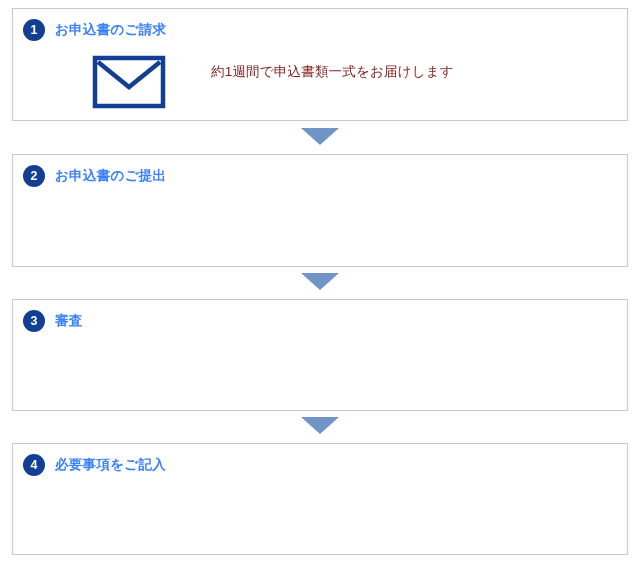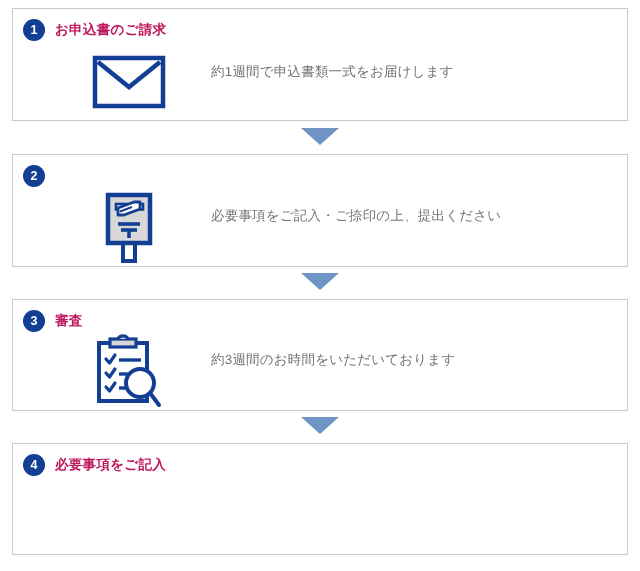--- a/index.html
+++ b/index.html
@@ -55,21 +55,21 @@
     font-size: 12.5px;
     font-weight: bold;
     display: flex;
     align-items: center;
     justify-content: center;
     line-height: 1;
     flex: 0 0 auto;
   }
 
   .step-title {
-    color: #be185d;
+    color: #3b82f6;
     font-size: 13.5px;
     font-weight: bold;
     letter-spacing: 0.3px;
     white-space: nowrap;
   }
 
   .step-body {
     position: absolute;
     left: 0;
     top: 34px;
@@ -89,21 +89,21 @@
   }
   .s3 .icon-slot { top: -2px; }
   .s4 .icon-slot { top: 0px; }
 
   .step-desc {
     position: absolute;
     left: 198px;
     top: 50%;
     transform: translateY(-50%);
     margin-top: -8px;
-    color: #737373;
+    color: #7f1d1d;
     font-size: 13.5px;
     letter-spacing: 0.2px;
     white-space: nowrap;
   }
   .s1 .step-desc { margin-top: -10px; }
   .s2 .step-desc { margin-top: -12px; }
   .s3 .step-desc { margin-top: -12px; }
   .s4 .step-desc { margin-top: -10px; }
 
   .connector {
@@ -150,74 +150,32 @@
     </div>
   </div>
 
   <div class="connector c1">
     <div class="arrow-tri"></div>
   </div>
 
   <div class="step-card s2">
     <div class="step-head">
       <div class="badge">2</div>
-    </div>
-    <div class="step-body">
-      <div class="icon-slot">
-        <svg width="56" height="74" viewBox="0 0 56 74" aria-hidden="true">
-
-          <rect x="22" y="50" width="12" height="20" fill="#ffffff" stroke="#123f94" stroke-width="4"></rect>
-
-          <rect x="7" y="4" width="42" height="48" fill="#d8d8d8" stroke="#123f94" stroke-width="4.5"></rect>
-
-          <rect x="15" y="13" width="27" height="5.5" fill="#ffffff" stroke="#123f94" stroke-width="2.6"></rect>
-
-          <polygon points="17,24 17,17 33,11 39,11 39,18 23,24" fill="#ffffff" stroke="#123f94" stroke-width="2.8" stroke-linejoin="round"></polygon>
-          <line x1="19" y1="20.5" x2="31" y2="16" stroke="#123f94" stroke-width="2.2"></line>
-
-          <line x1="17" y1="33" x2="39" y2="33" stroke="#123f94" stroke-width="3.6"></line>
-          <line x1="20" y1="39" x2="36" y2="39" stroke="#123f94" stroke-width="3.6"></line>
-          <line x1="28" y1="39" x2="28" y2="47" stroke="#123f94" stroke-width="3.6"></line>
-        </svg>
-      </div>
-      <div class="step-desc">必要事項をご記入・ご捺印の上、提出ください</div>
+      <div class="step-title">お申込書のご提出</div>
     </div>
   </div>
 
   <div class="connector c2">
     <div class="arrow-tri"></div>
   </div>
 
   <div class="step-card s3">
     <div class="step-head">
       <div class="badge">3</div>
       <div class="step-title">審査</div>
-    </div>
-    <div class="step-body">
-      <div class="icon-slot">
-        <svg width="66" height="76" viewBox="0 0 66 76" aria-hidden="true">
-
-          <rect x="3" y="10" width="48" height="58" fill="#ffffff" stroke="#123f94" stroke-width="4"></rect>
-
-          <rect x="14" y="6" width="26" height="8" fill="#d8d8d8" stroke="#123f94" stroke-width="3.2"></rect>
-          <path d="M22,6 a5.5,5.5 0 0 1 10,0" fill="#d8d8d8" stroke="#123f94" stroke-width="3.2"></path>
-
-          <polyline points="10,26 13.5,30 19,22" fill="none" stroke="#123f94" stroke-width="3.2" stroke-linecap="round" stroke-linejoin="round"></polyline>
-          <polyline points="10,40 13.5,44 19,36" fill="none" stroke="#123f94" stroke-width="3.2" stroke-linecap="round" stroke-linejoin="round"></polyline>
-          <polyline points="10,54 13.5,58 19,50" fill="none" stroke="#123f94" stroke-width="3.2" stroke-linecap="round" stroke-linejoin="round"></polyline>
-
-          <line x1="23" y1="27" x2="45" y2="27" stroke="#123f94" stroke-width="3.4"></line>
-          <line x1="23" y1="41" x2="45" y2="41" stroke="#123f94" stroke-width="3.4"></line>
-          <line x1="23" y1="55" x2="40" y2="55" stroke="#123f94" stroke-width="3.4"></line>
-
-          <circle cx="44" cy="50" r="14" fill="#ffffff" stroke="#123f94" stroke-width="4"></circle>
-          <line x1="54" y1="60" x2="63" y2="72" stroke="#123f94" stroke-width="4" stroke-linecap="round"></line>
-        </svg>
-      </div>
-      <div class="step-desc">約3週間のお時間をいただいております</div>
     </div>
   </div>
 
   <div class="connector c3">
     <div class="arrow-tri"></div>
   </div>
 
   <div class="step-card s4">
     <div class="step-head">
       <div class="badge">4</div>

